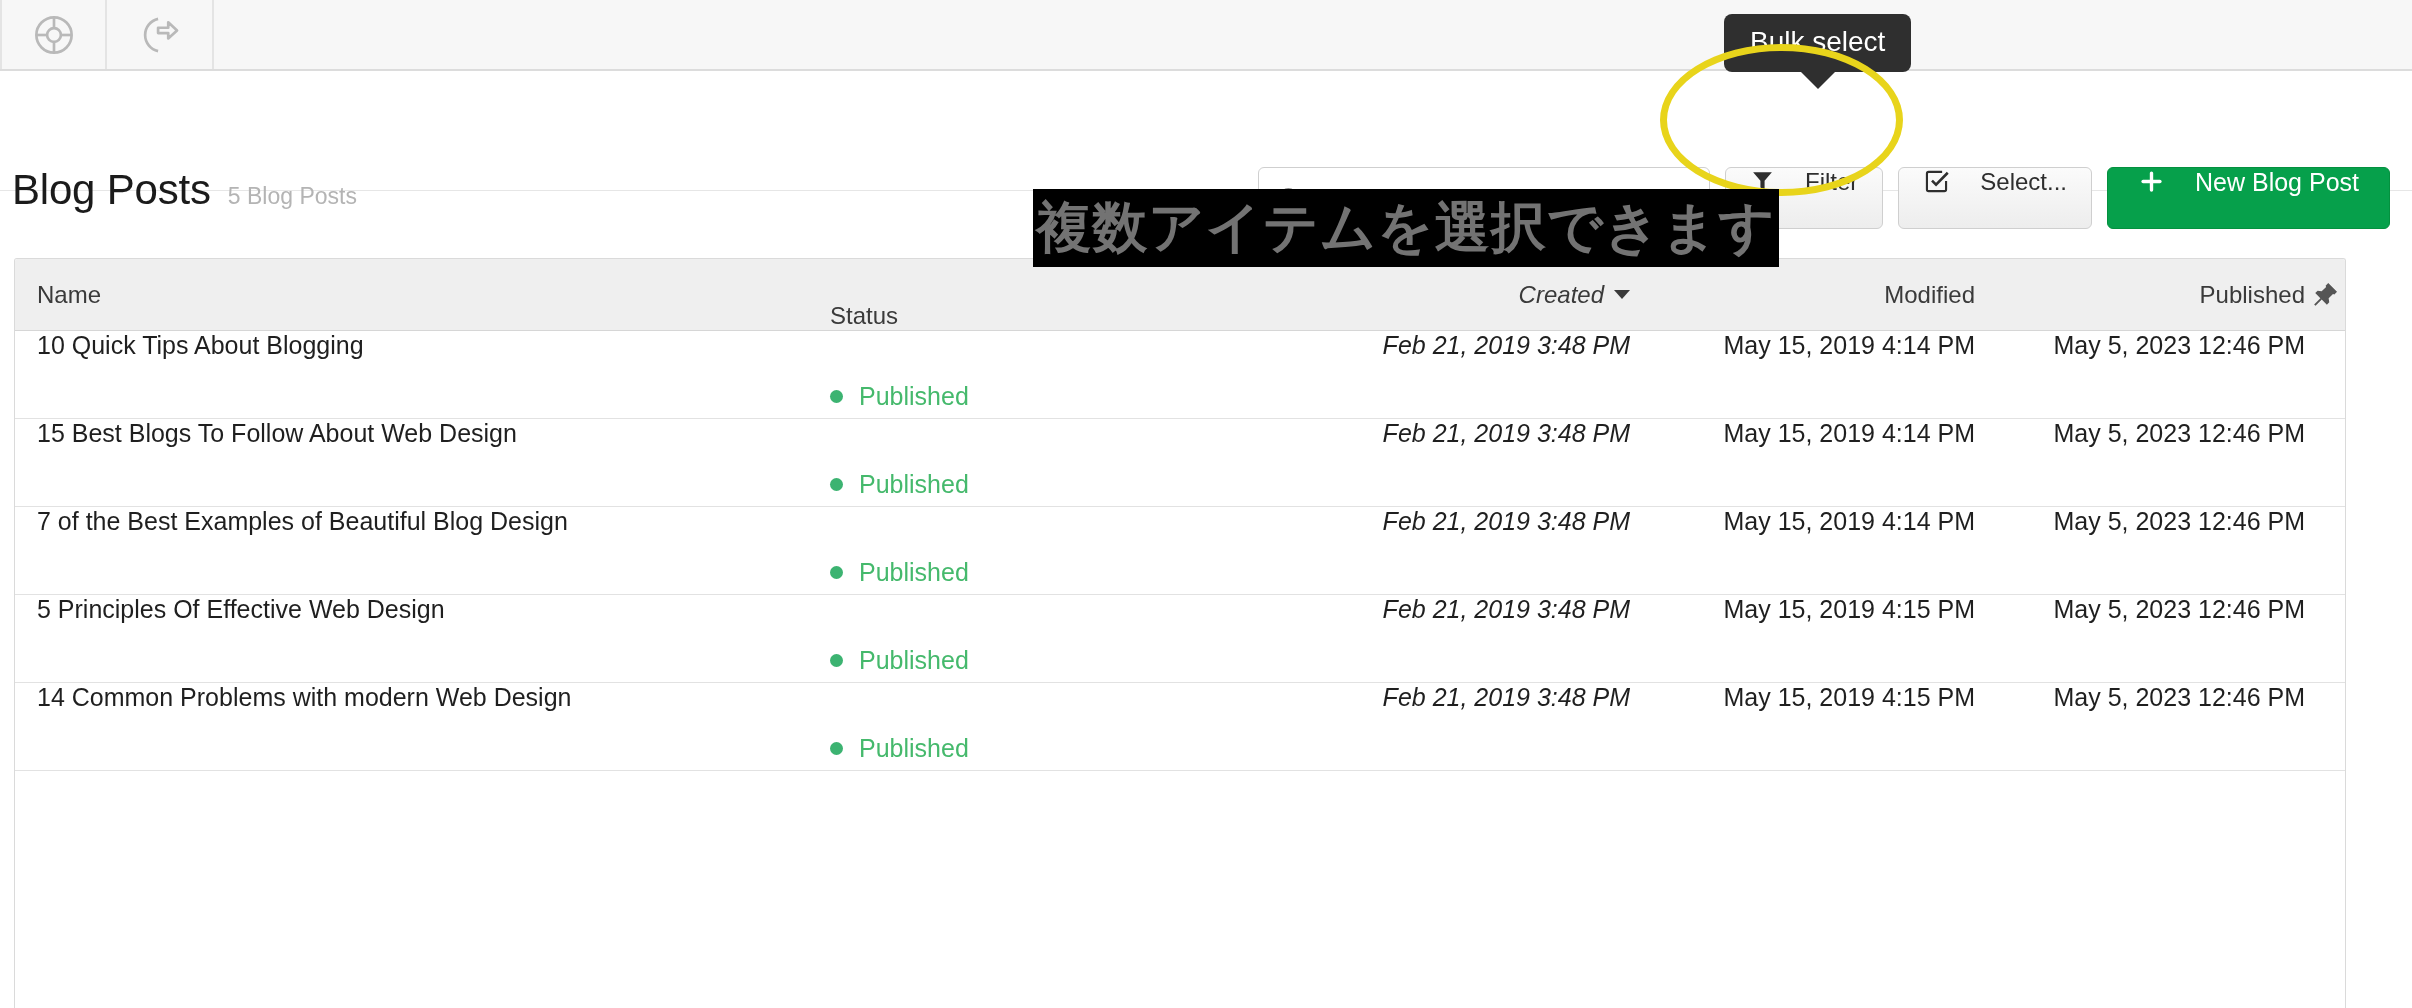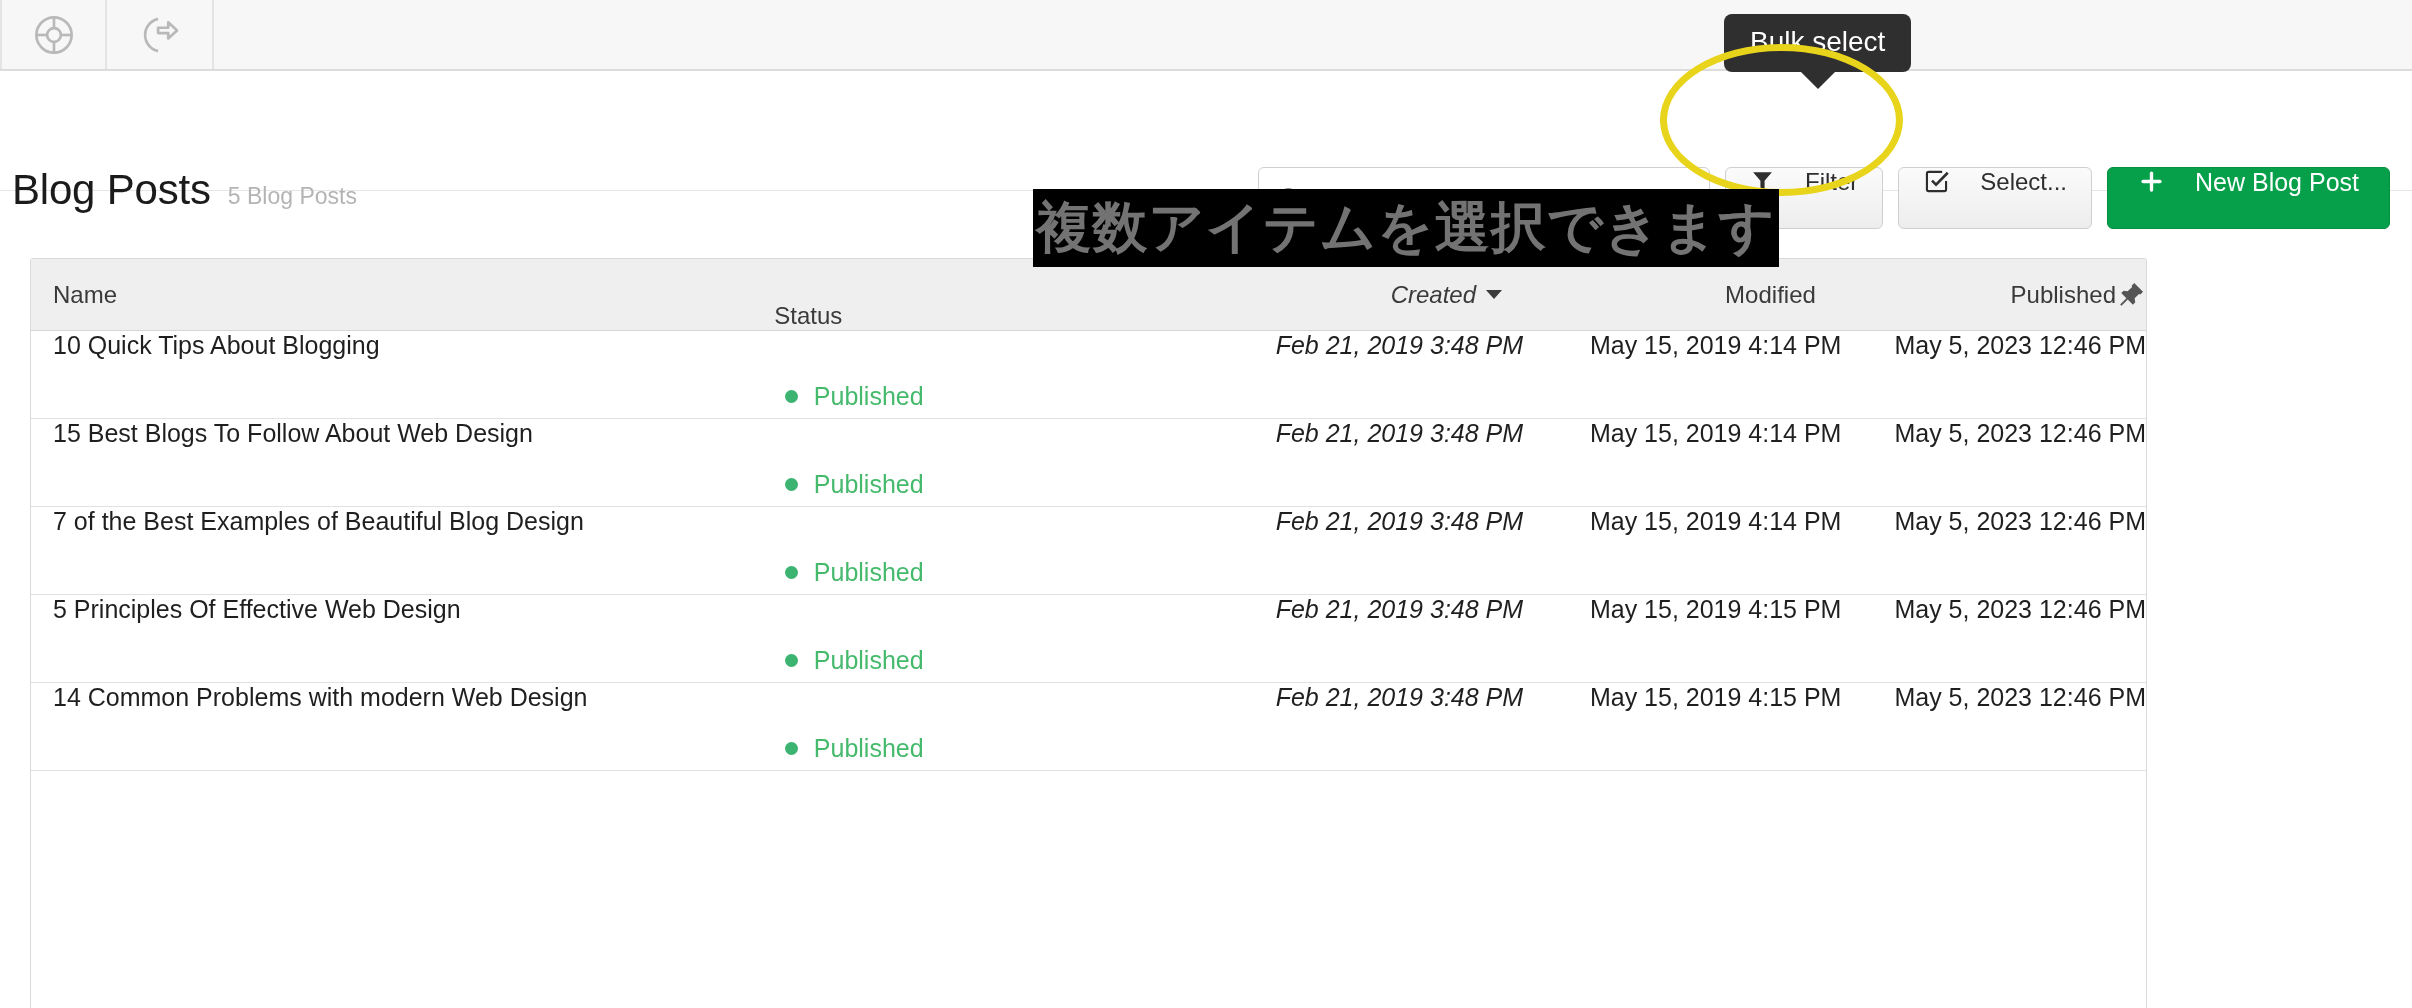--- a/index.html
+++ b/index.html
@@ -112,23 +112,23 @@
     background: #06a04b;
     border: 1px solid #04913f;
     color: #ffffff;
     padding: 0 30px;
     font-size: 25px;
   }
 
   
   .table-wrap {
     position: absolute;
-    left: 30px;
+    left: 14px;
     top: 258px;
-    width: 2117px;
+    width: 2332px;
     bottom: 0;
     background: #ffffff;
     border: 1px solid #dadada;
     border-bottom: 0;
     border-radius: 3px 3px 0 0;
     overflow: hidden;
   }
   .thead {
     display: flex;
     align-items: center;

